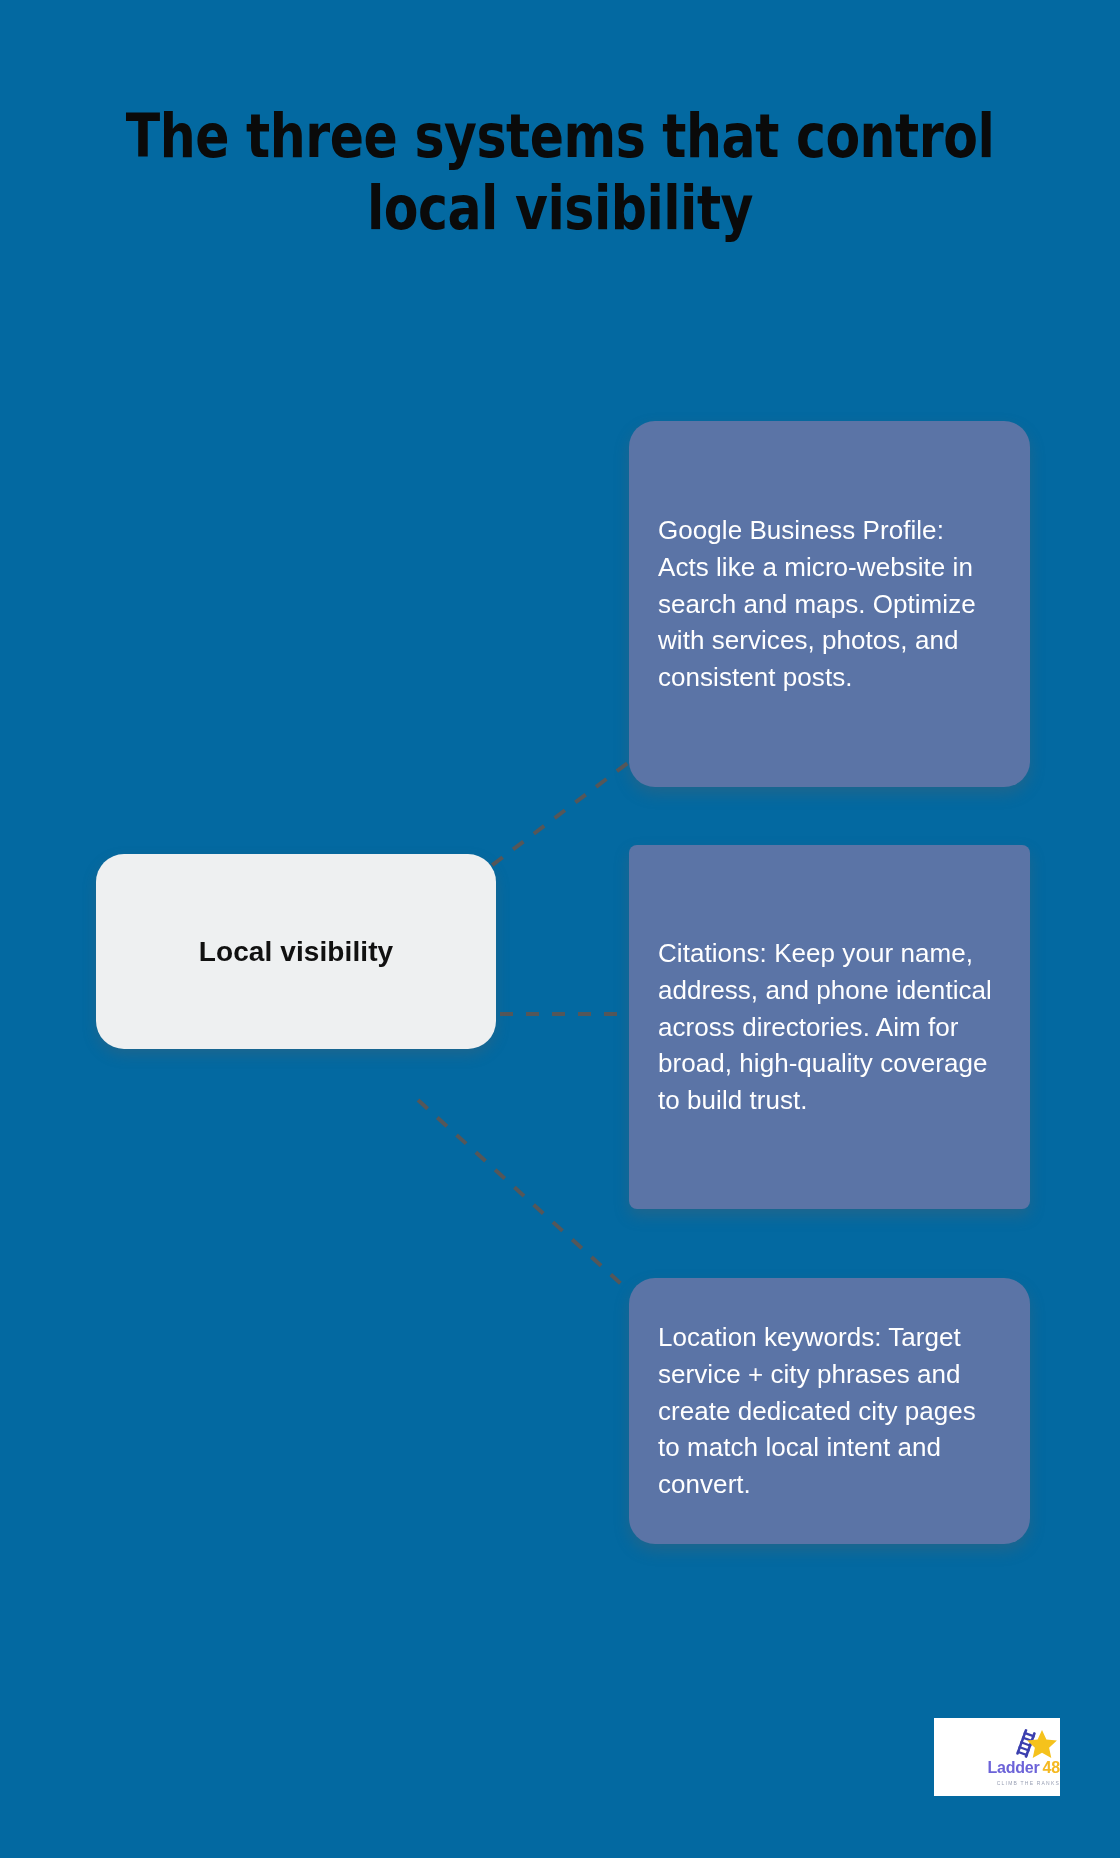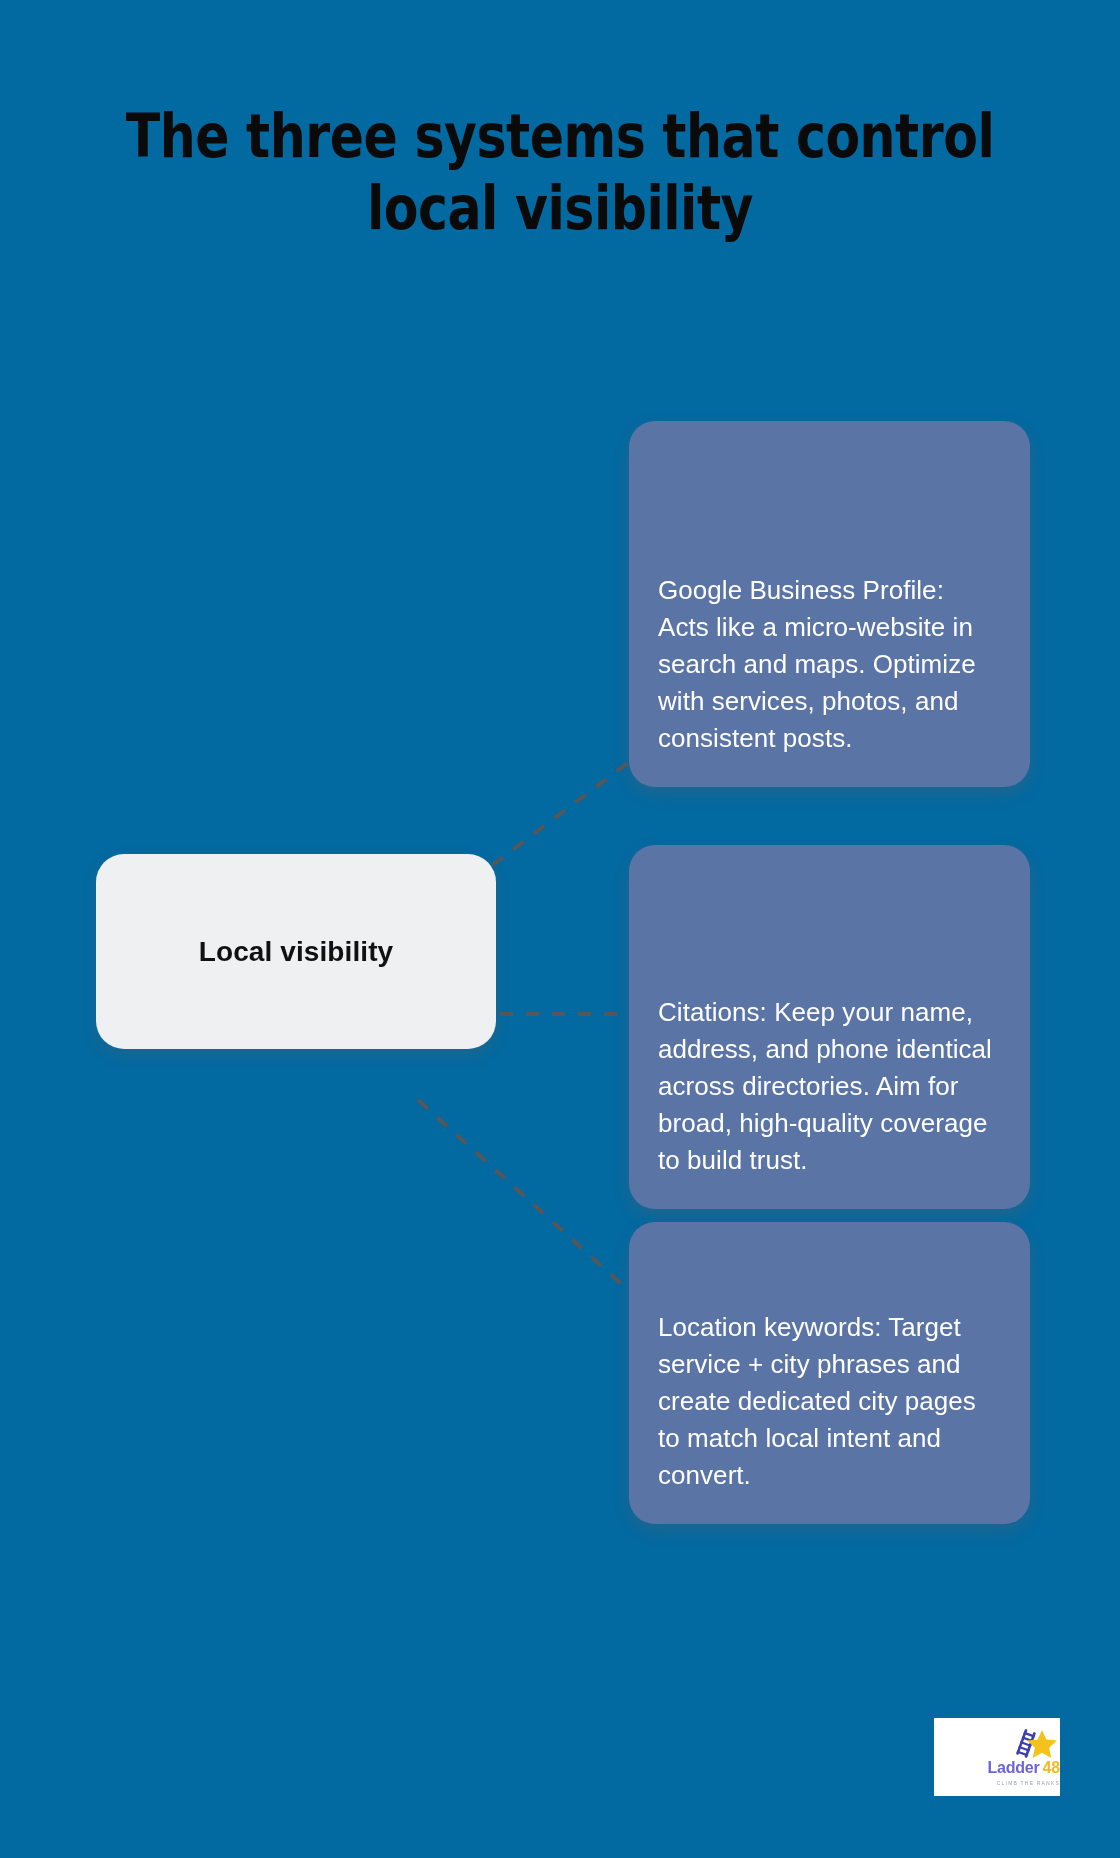--- a/index.html
+++ b/index.html
@@ -73,32 +73,32 @@
   .branch-card {
     position: absolute;
     left: 629px;
     width: 401px;
     background: #5b74a6;
     border-radius: 26px;
     box-shadow: 0 7px 15px rgba(90,95,100,0.32);
     box-sizing: border-box;
     padding: 30px 30px 30px 29px;
     display: flex;
-    align-items: flex-end;
+    align-items: center;
   }
   .branch-card-text {
     color: #ffffff;
     font-size: 26px;
     line-height: 1.42;
     font-weight: 400;
     letter-spacing: 0.05px;
   }
   #card-0 { top: 421px;  height: 366px; }
-  #card-1 { top: 845px;  height: 364px; }
-  #card-2 { top: 1222px; height: 302px; }
+  #card-1 { top: 845px;  height: 364px; border-radius: 8px; }
+  #card-2 { top: 1278px; height: 266px; }
 
   
   .logo-box {
     position: absolute;
     left: 934px;
     top: 1718px;
     width: 126px;
     height: 78px;
     background: #ffffff;
     display: flex;

